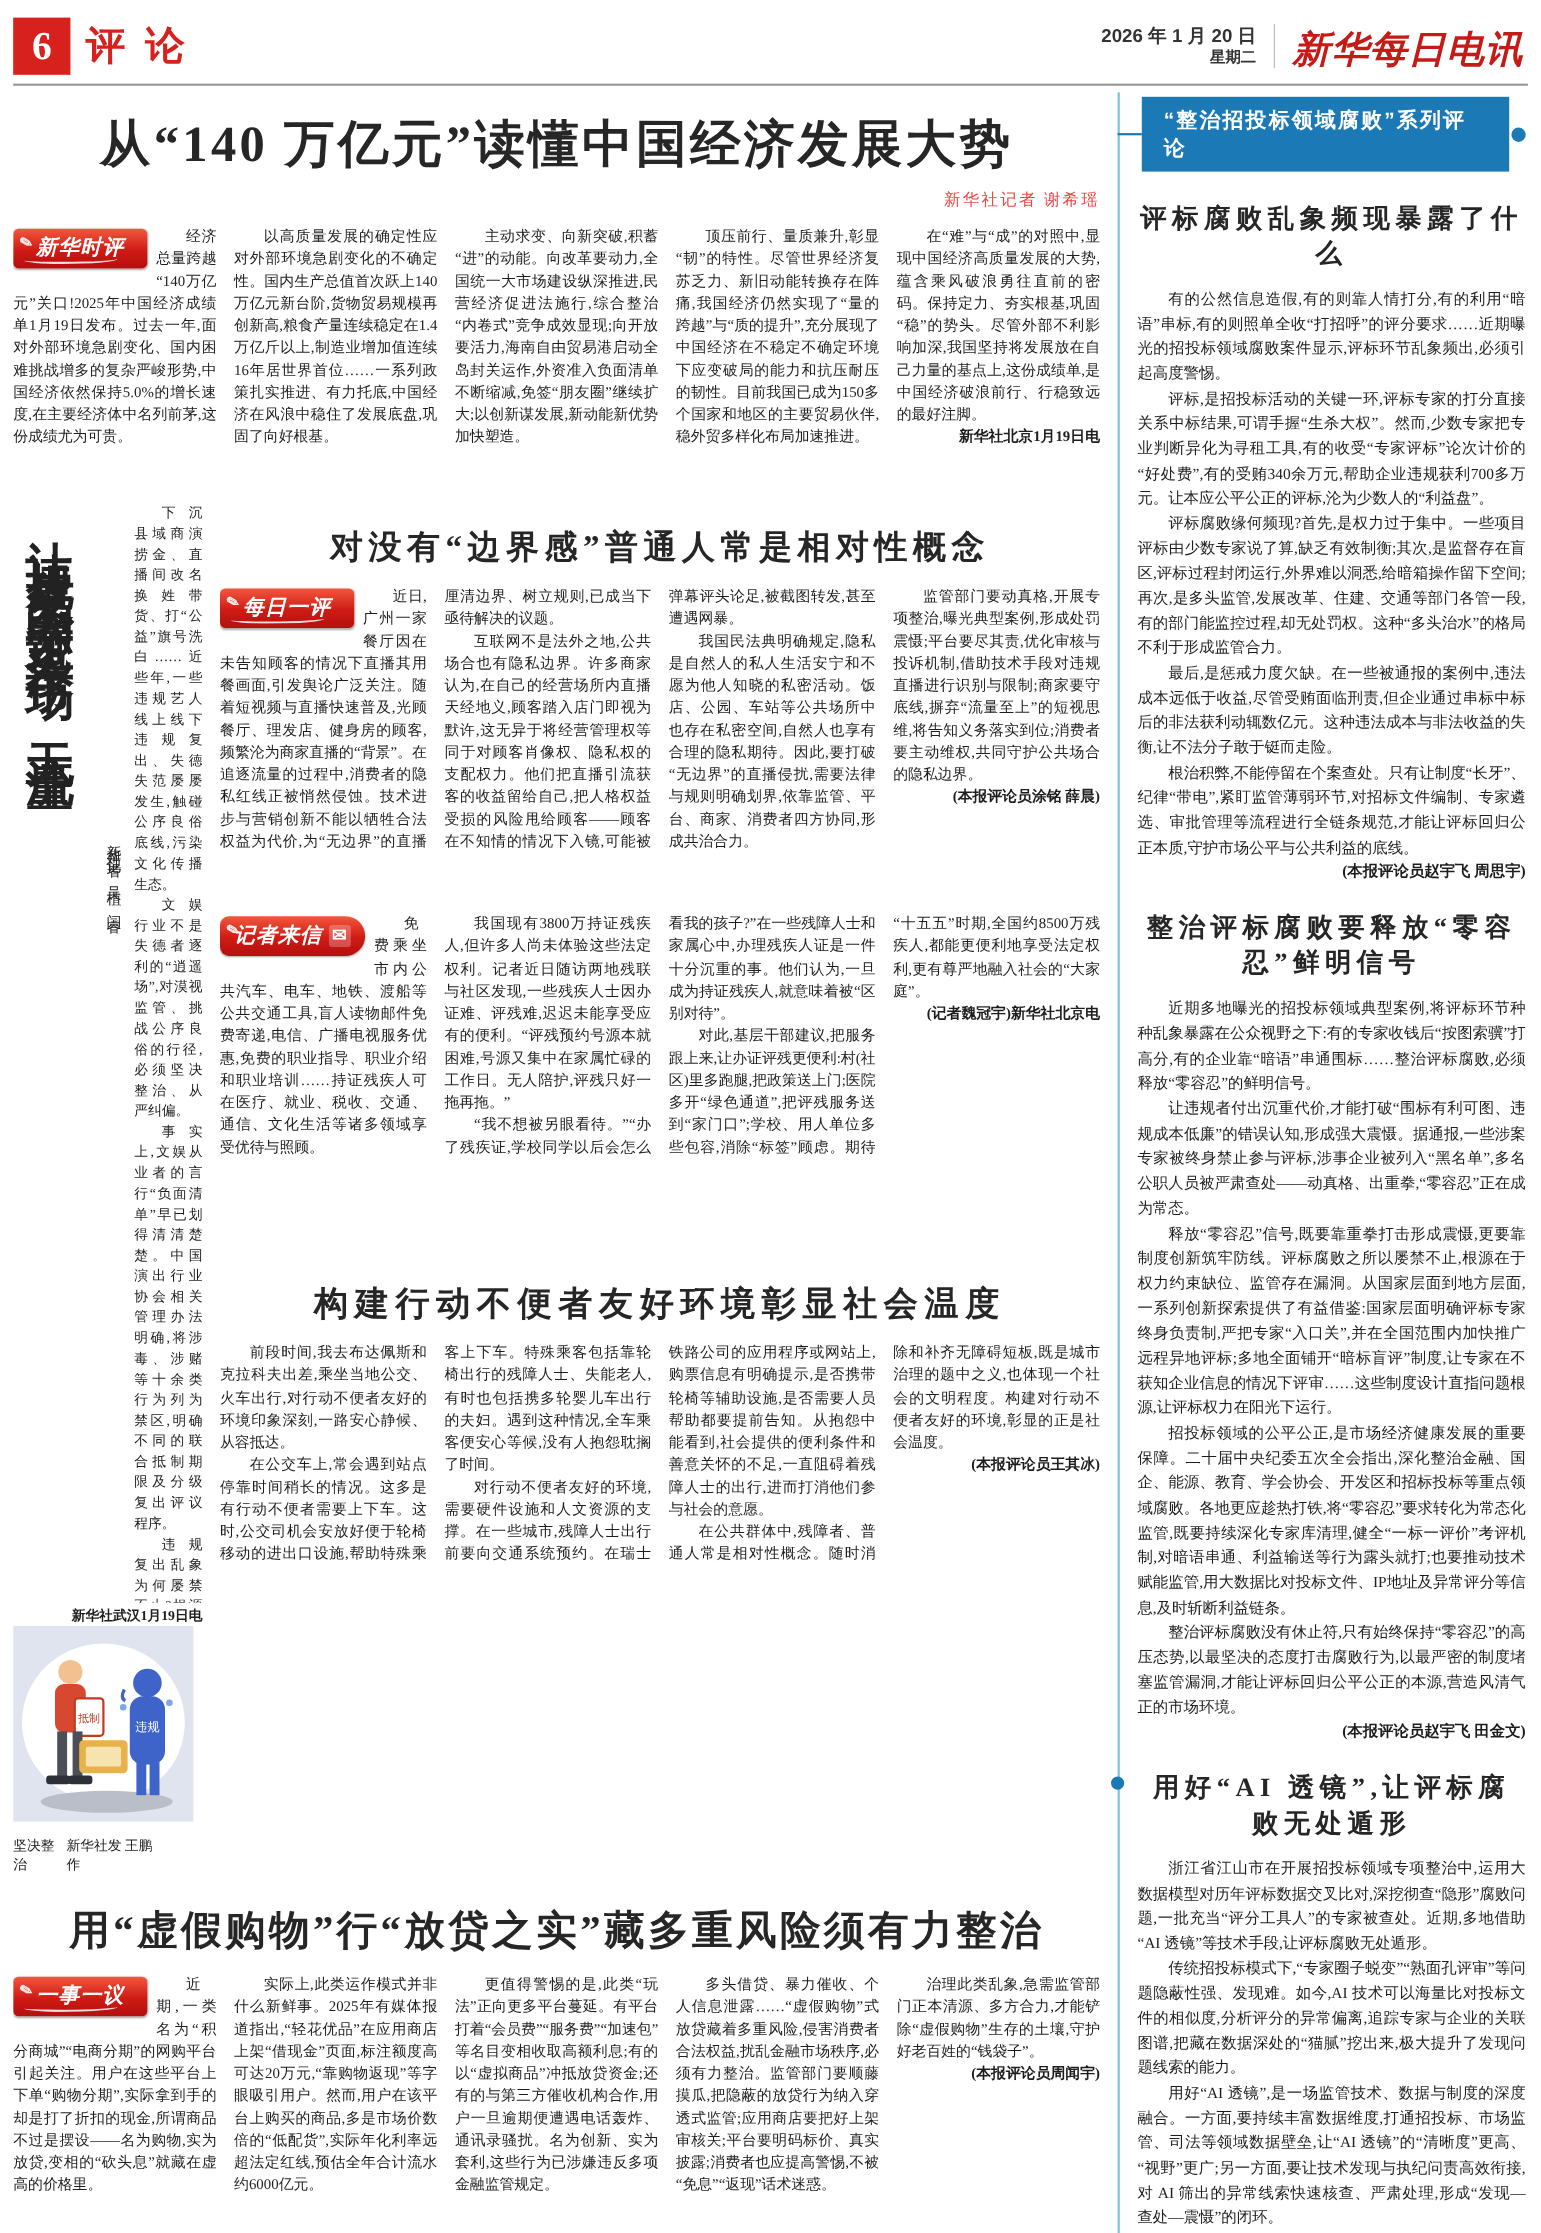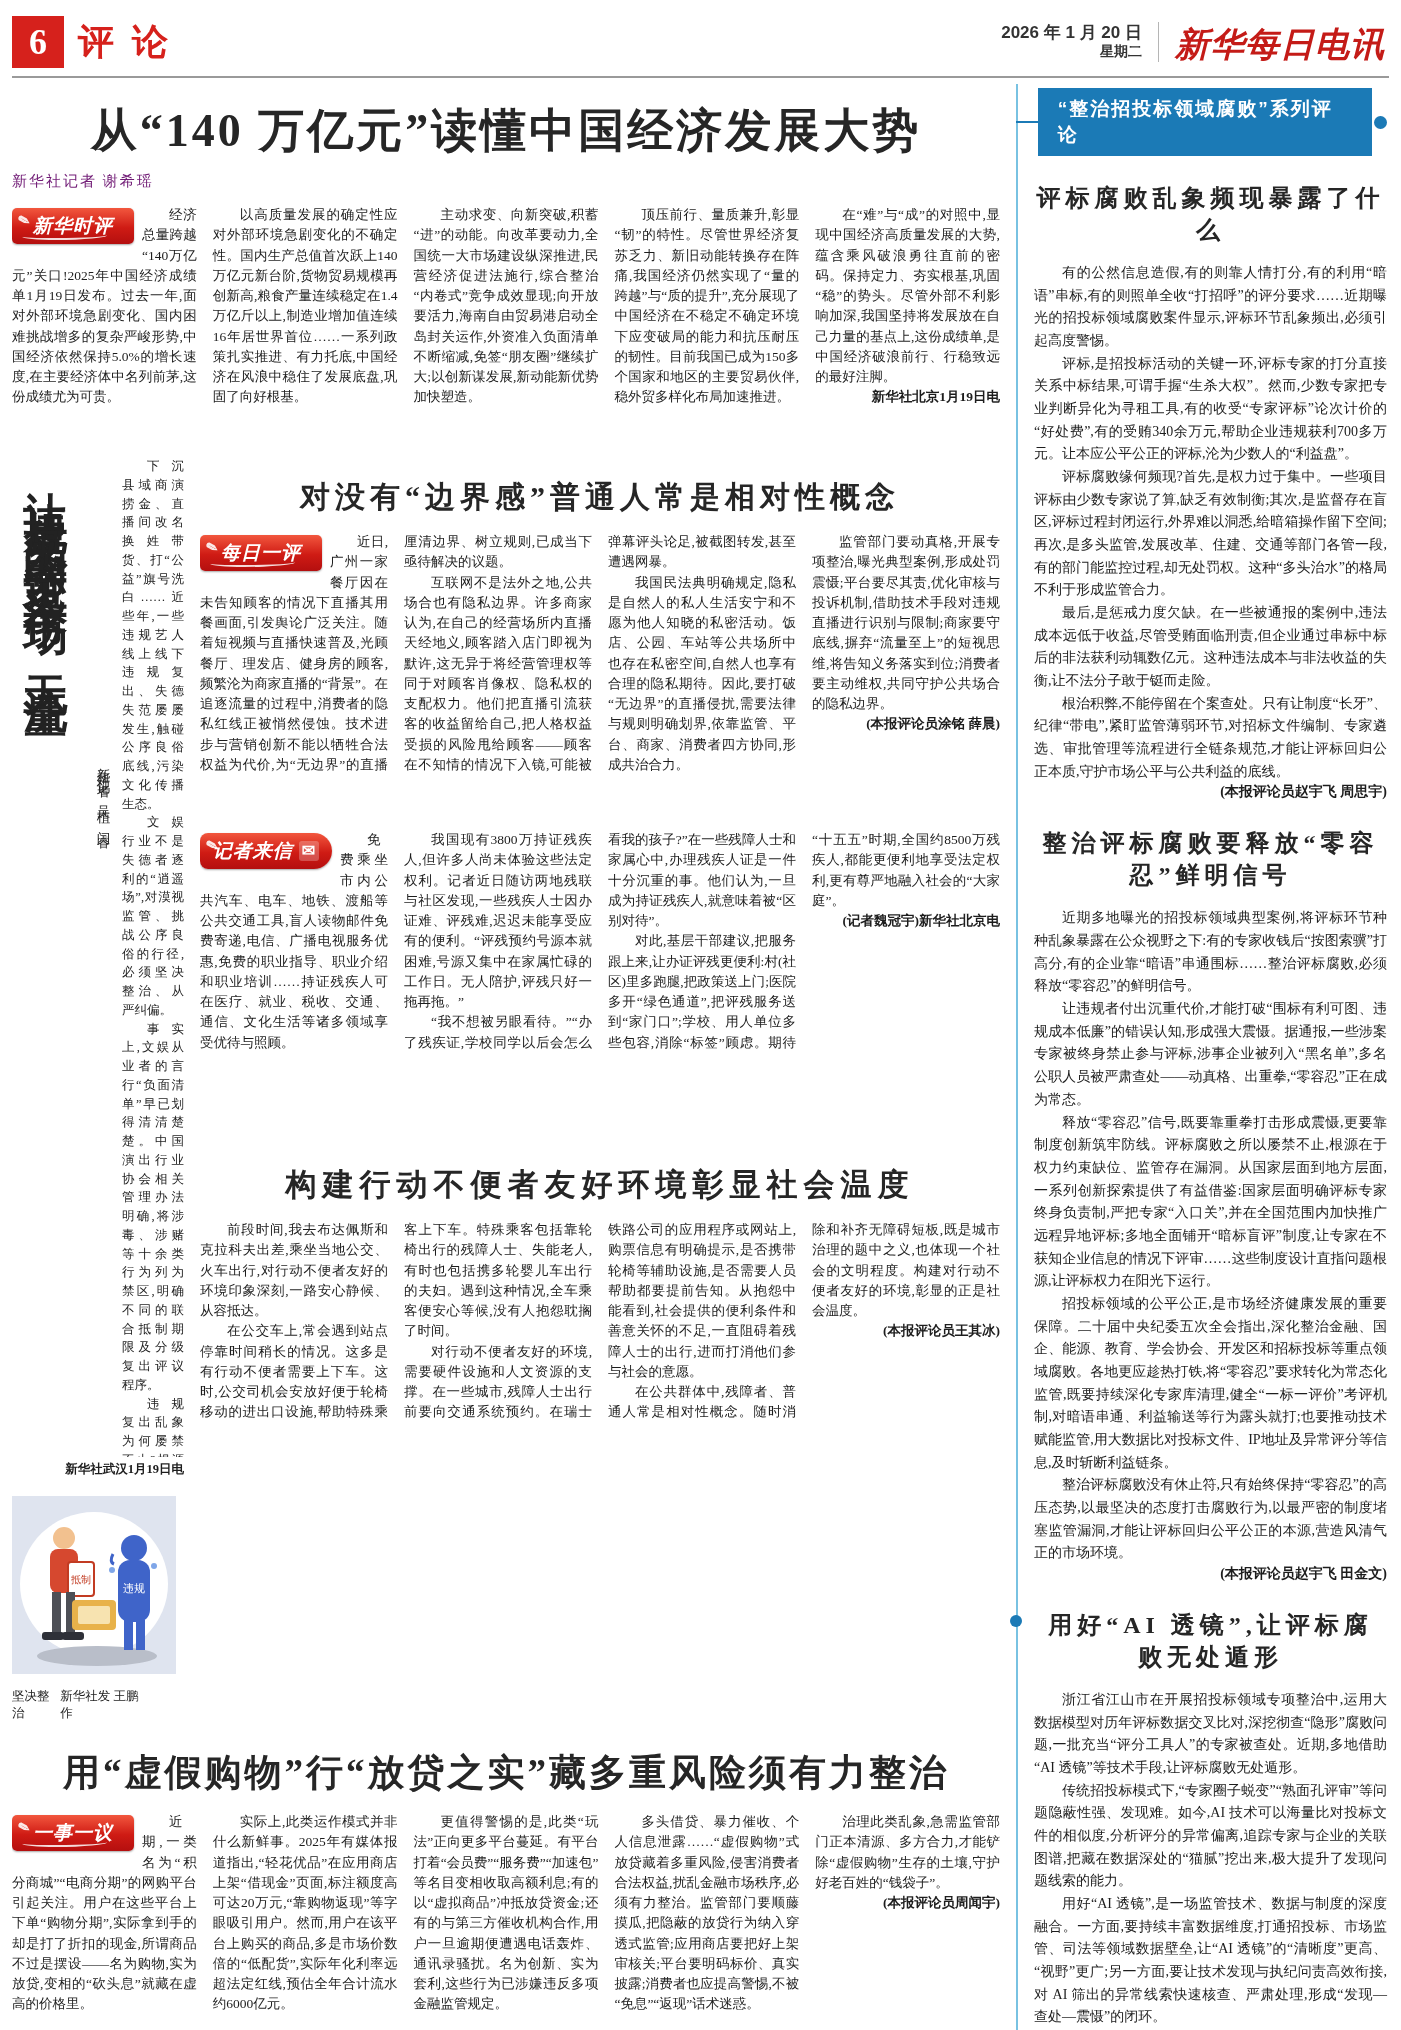--- a/index.html
+++ b/index.html
@@ -27,21 +27,21 @@
               font-family:"Liberation Serif",serif; letter-spacing:1px; }
 
   
   .content { display:flex; margin-top:6px; }
   .left-main { width:988px; }
   .rail { flex:1; margin-left:16px; border-left:2px solid #79c2e2; padding:0 2px 0 16px; position:relative; }
 
   
   .headline { text-align:center; font-weight:900; color:#262626; font-family:"Liberation Serif",serif; }
   .h-main { font-size:46px; letter-spacing:3px; margin:16px 0 10px; }
-  .byline { text-align:left; font-size:15px; color:#701a75; margin-bottom:14px; letter-spacing:2px; }
+  .byline { text-align:right; font-size:15px; color:#ef4444; margin-bottom:14px; letter-spacing:2px; }
   .cols { column-gap:16px; text-align:justify; overflow:hidden; font-size:13.5px; line-height:1.5; }
   .cols p { text-indent:2em; margin:0; }
   .c5 { column-count:5; }
   .c4 { column-count:4; }
   .dateline { font-weight:bold; text-align:right; break-inside:avoid; }
   .credit { text-align:right; font-weight:bold; break-inside:avoid; }
 
   
   .badge { float:left; position:relative; width:122px; height:36px; margin:3px 8px 6px 0;
            background:linear-gradient(180deg,#f2573e 0%,#cf1b14 55%,#b40f0f 100%);
@@ -65,21 +65,21 @@
   .vtitle { writing-mode:vertical-rl; text-orientation:upright; font-size:44px; font-weight:900;
             letter-spacing:10px; line-height:1.3; width:62px; color:#222;
             font-family:"Liberation Serif",serif; margin-right:12px; }
   .vbyline { writing-mode:vertical-rl; text-orientation:upright; font-size:13.5px; letter-spacing:4px;
              width:26px; padding-top:300px; margin-right:10px; color:#222; }
   .vbody { flex:1; font-size:12.5px; line-height:1.5; text-align:justify; overflow:hidden; }
   .vbody p { text-indent:2em; margin:0; }
   .vdateline { font-weight:bold; font-size:12.5px; text-align:right; margin-top:4px; }
 
   
-  .cartoon { margin-top:18px; width:136px; }
+  .cartoon { width:136px; }
   .cartoon svg { display:block; width:164px; height:188px; }
   .cap { display:flex; justify-content:center; font-size:12.5px; margin-top:4px; color:#222; }
 
   
   .h-mid { font-size:30px; letter-spacing:5px; margin:20px 0 14px; }
   .h-mid2 { font-size:31px; letter-spacing:6px; margin:26px 0 14px; }
   .mid-body { height:298px; }
   .mid-body2 { height:308px; }
   .mid-body3 { height:398px; }
 

